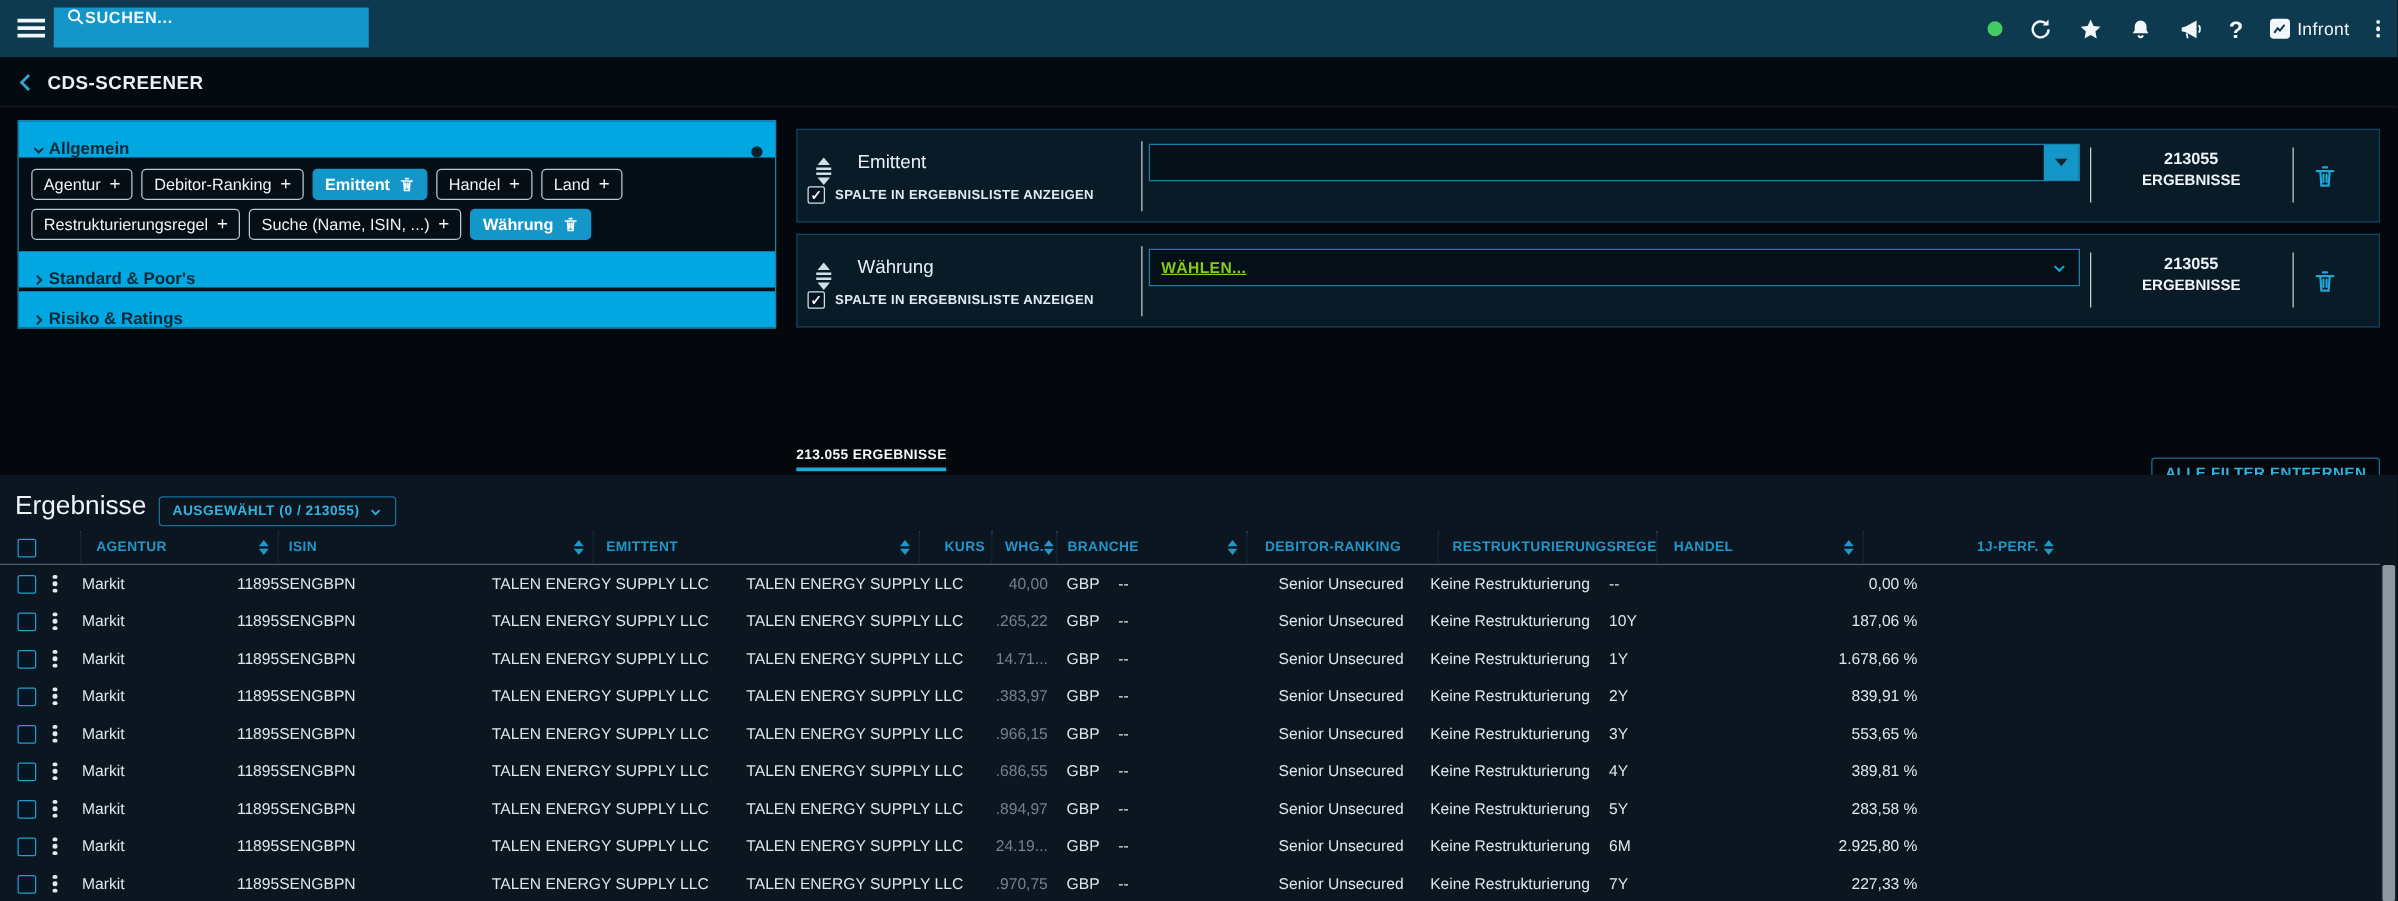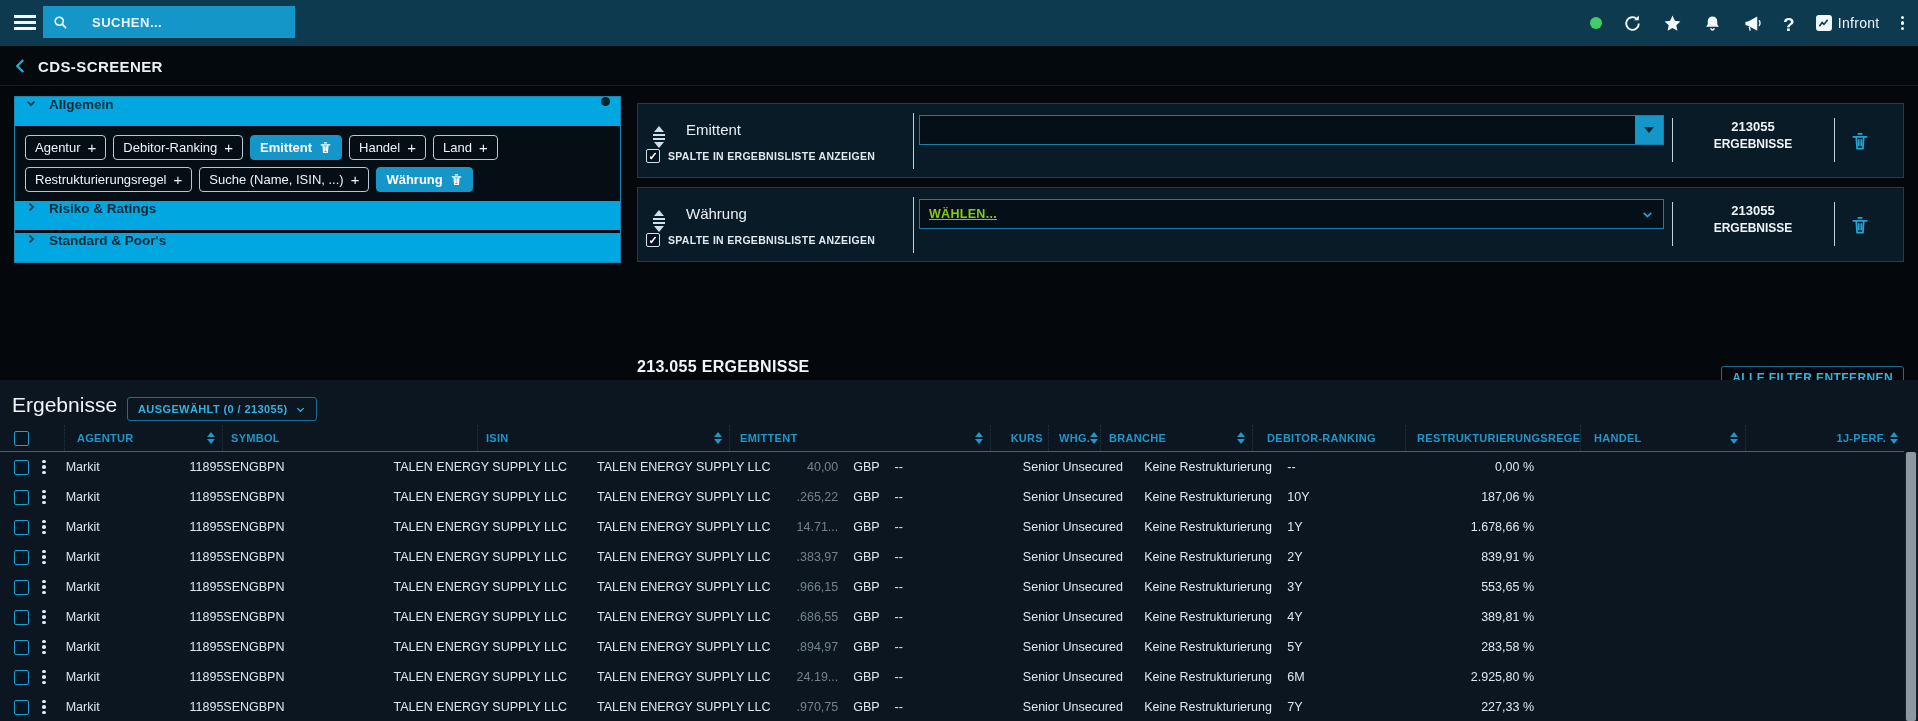--- a/index.html
+++ b/index.html
@@ -5,21 +5,21 @@
   * { margin:0; padding:0; box-sizing:border-box; }
   html,body { width:1918px; height:721px; overflow:hidden; background:#04080c;
               font-family:"Liberation Sans", sans-serif; }
   svg { display:block; }
 
   
   .topbar { position:absolute; left:0; top:0; width:1918px; height:46px; background:#0d3a4e; }
   .burger { position:absolute; left:14px; top:15px; width:22px; height:16px; cursor:pointer; }
   .burger i { display:block; height:3px; background:#f2f7fa; margin-bottom:3px; }
   .searchbox { position:absolute; left:43px; top:6px; width:252px; height:32px; background:#1496c8;
-               display:flex; align-items:center; padding:0 10px; gap:24px; }
+               display:flex; align-items:flex-start; padding:0 10px; gap:0; }
   .searchbox input { flex:1; background:transparent; border:0; outline:none; color:#eaf7fd;
                      font-size:13px; font-weight:700; letter-spacing:.5px; font-family:inherit; }
   .searchbox input::placeholder { color:#eaf7fd; opacity:1; }
   .tb-icons { position:absolute; right:14px; top:0; height:46px; display:flex; align-items:center; gap:21px; }
   .tb-ic { color:#f2f7fa; width:19px; height:19px; cursor:pointer; }
   .dot-green { width:12px; height:12px; border-radius:50%; background:#43cc64; }
   .brand { display:flex; align-items:center; gap:6px; color:#f2f7fa; font-size:14px; letter-spacing:.3px; }
   .brand .lg { width:16px; height:16px; background:#f2f7fa; border-radius:3px; display:flex;
                align-items:center; justify-content:center; }
   .kebab { color:#f2f7fa; font-size:17px; line-height:1; letter-spacing:0; cursor:pointer;
@@ -42,21 +42,21 @@
 
   
   .filter-area { position:absolute; left:0; top:86px; width:1918px; height:294px; background:#04080c; }
 
   .panel { position:absolute; left:14px; top:10px; width:607px; border:1px solid #1d84ad; background:#050d15; }
   .pnl-input { margin:10px; height:27px; border:1px solid #1b7ea6; background:#050d15; display:flex;
                align-items:center; gap:7px; padding:0 8px; }
   .pnl-input input { flex:1; border:0; outline:none; background:transparent; color:#dfe9f0; font-size:13px;
                      font-family:inherit; }
   .pnl-input input::placeholder { color:#5f6f7a; }
-  .sec { height:29px; background:#00a7e0; color:#062a38; display:flex; align-items:flex-start; gap:12px;
+  .sec { height:29px; background:#00a7e0; color:#062a38; display:flex; align-items:flex-end; gap:2px;
          padding:0 10px; font-size:13.5px; font-weight:700; cursor:pointer; }
   .sec + .sec { margin-top:3px; }
   .sec .chev { width:12px; height:12px; color:#062a38; }
   .sec .spacer { flex:1; }
   .sec .blkdot { width:9px; height:9px; border-radius:50%; background:#04222e; }
   .chips { padding:9px 10px; display:flex; flex-wrap:wrap; gap:7px; }
   .chip { display:inline-flex; align-items:center; gap:7px; border:1px solid #b9c9d2; border-radius:4px;
           background:transparent; color:#eef4f7; font-size:13px; padding:0 9px; height:25px; cursor:pointer;
           font-family:inherit; white-space:nowrap; }
   .chip .plus { font-style:normal; font-size:15px; line-height:1; }
@@ -91,21 +91,21 @@
   .select { position:absolute; left:281px; top:11px; width:745px; height:30px; border:1px solid #1b7ea6;
             background:#050f18; display:flex; align-items:center; justify-content:space-between;
             padding:0 9px; cursor:pointer; }
   .select .val { color:#84cc16; font-size:12.5px; font-weight:700; letter-spacing:.3px;text-decoration:underline; }
   .select .chev { width:13px; height:13px; color:#1fa6da; }
   .res-count { position:absolute; left:1040px; top:15px; width:150px; text-align:center; color:#eef4f8;
                font-weight:700; }
   .res-count .n { font-size:13px; } .res-count .l { font-size:12px; margin-top:3px; }
   .trash-btn { position:absolute; left:1212px; top:26px; width:20px; height:22px; color:#22a5d4; cursor:pointer; }
 
-  .total-res { position:absolute; left:637px; top:272px; color:#f2f7fa; font-size:16px; font-weight:700;
+  .total-res { position:absolute; left:637px; top:272px; color:#f2f7fa; font-size:11px; font-weight:700;
                letter-spacing:.3px; border-bottom:3px solid #1fa6da; padding-bottom:4px; cursor:pointer; }
   .btn-clear { position:absolute; right:14px; top:280px; }
 
   
   .results { position:absolute; left:0; top:380px; width:1918px; height:341px; background:#0b1620; }
   .res-title { position:absolute; left:12px; top:13px; color:#eef4f8; font-size:21px; }
   .btn-selected { position:absolute; left:127px; top:17px; height:24px; font-size:11px; }
   .thead { position:absolute; left:0; top:45px; width:1904px; height:27px; display:flex;
            border-bottom:1px solid #4f5d68; }
   .tc { display:flex; align-items:center; height:100%; overflow:hidden; white-space:nowrap; }
@@ -259,27 +259,27 @@
           <svg class="tr" viewBox="0 0 24 24">
             <path d="M4 7h16M10 3.5h4M7.5 7l1 14h7l1-14M10.5 10.5v7M13.5 10.5v7" fill="none" stroke="#ffffff" stroke-width="2.4" stroke-linecap="round"></path>
           </svg>
         </button>
       </div>
     <div>
         <div class="sec">
           <svg class="chev" viewBox="0 0 24 24">
             <path d="M9 5l7 7-7 7" fill="none" stroke="currentColor" stroke-width="3.2"></path>
           </svg>
-          <span>Risiko &amp; Ratings</span>
+          <span>Standard &amp; Poor's</span>
         </div>
         <div class="sec">
           <svg class="chev" viewBox="0 0 24 24">
             <path d="M9 5l7 7-7 7" fill="none" stroke="currentColor" stroke-width="3.2"></path>
           </svg>
-          <span>Standard &amp; Poor's</span>
+          <span>Risiko &amp; Ratings</span>
         </div>
       </div>
   </div>
 
   <div class="card card1">
     <div class="drag">
       <i class="t-up"></i>
         <i class="bar"></i>
         <i class="bar"></i>
         <i class="t-dn"></i>
@@ -357,23 +357,20 @@
         <span class="row-cb"></span>
       </div>
     <div class="tc c1"></div>
     <div class="tc th c2 sep">
       <span>AGENTUR</span>
         <span class="sort">
           <i class="u"></i>
           <i class="d"></i>
         </span>
       </div>
-    <div class="tc th c3 sep">
-        <span>SYMBOL</span>
-      </div>
     <div class="tc th c4 sep">
       <span>ISIN</span>
         <span class="sort">
           <i class="u"></i>
           <i class="d"></i>
         </span>
       </div>
     <div class="tc th c5 sep">
       <span>EMITTENT</span>
         <span class="sort">

